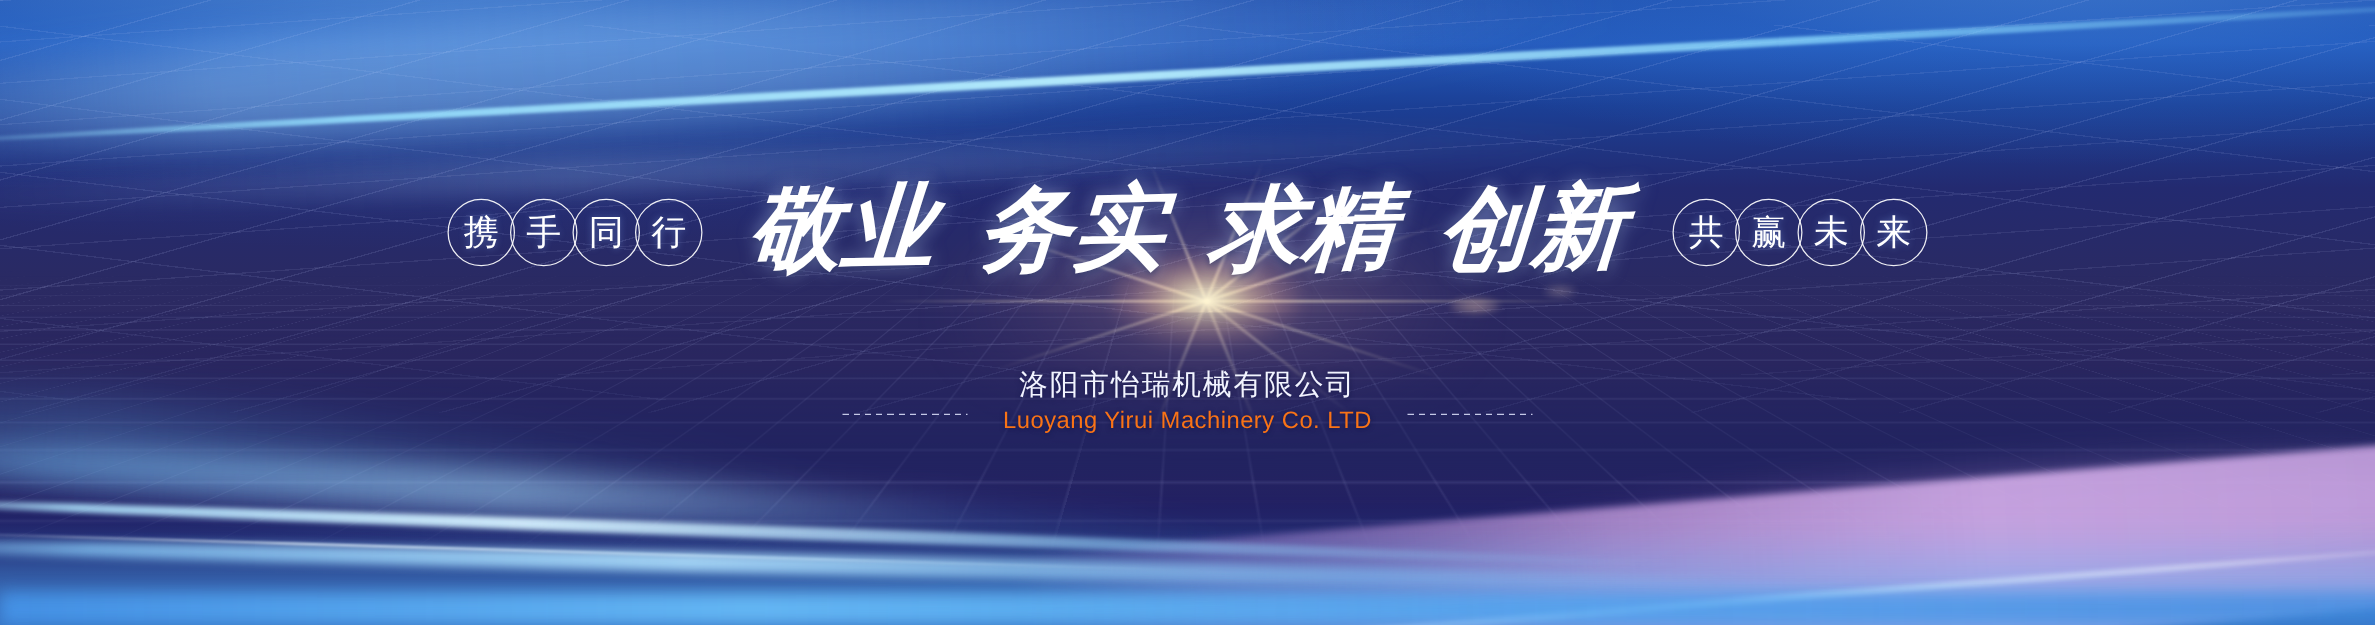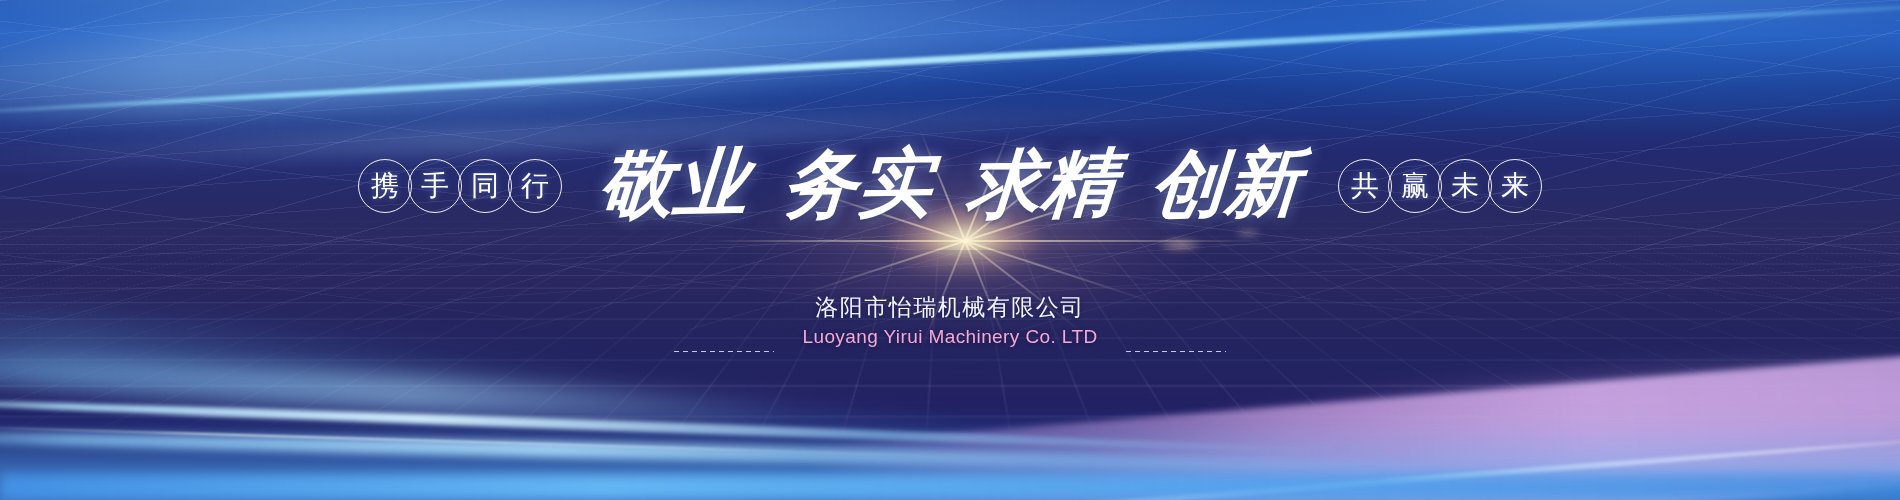--- a/index.html
+++ b/index.html
@@ -481,21 +481,21 @@
     transform: skewX(-5deg) rotate(-1.2deg);
     white-space: nowrap;
   }
 
   .subtitle-block {
     position: absolute;
     left: 0;
     right: 0;
     top: 292px;
     display: flex;
-    align-items: flex-end;
+    align-items: center;
     justify-content: center;
     gap: 28px;
   }
   .dash-rule {
     width: 100px;
     height: 1px;
     margin-top: 19px;
     background-image: repeating-linear-gradient(
       to right,
       rgba(225,230,255,0.85) 0px,
@@ -512,21 +512,21 @@
     letter-spacing: 1.5px;
     color: #f2f4ff;
     line-height: 1.35;
     text-shadow: 0 1px 4px rgba(10,14,60,0.6);
     white-space: nowrap;
   }
   .subtitle-en {
     font-family: "Liberation Sans", sans-serif;
     font-size: 19px;
     letter-spacing: 0.4px;
-    color: #f9a8d4;
+    color: #f97316;
     line-height: 1.5;
     text-shadow: 0 1px 4px rgba(10,14,60,0.6);
     white-space: nowrap;
   }
 </style>
 </head>
 <body>
 
 <div id="banner">
 

